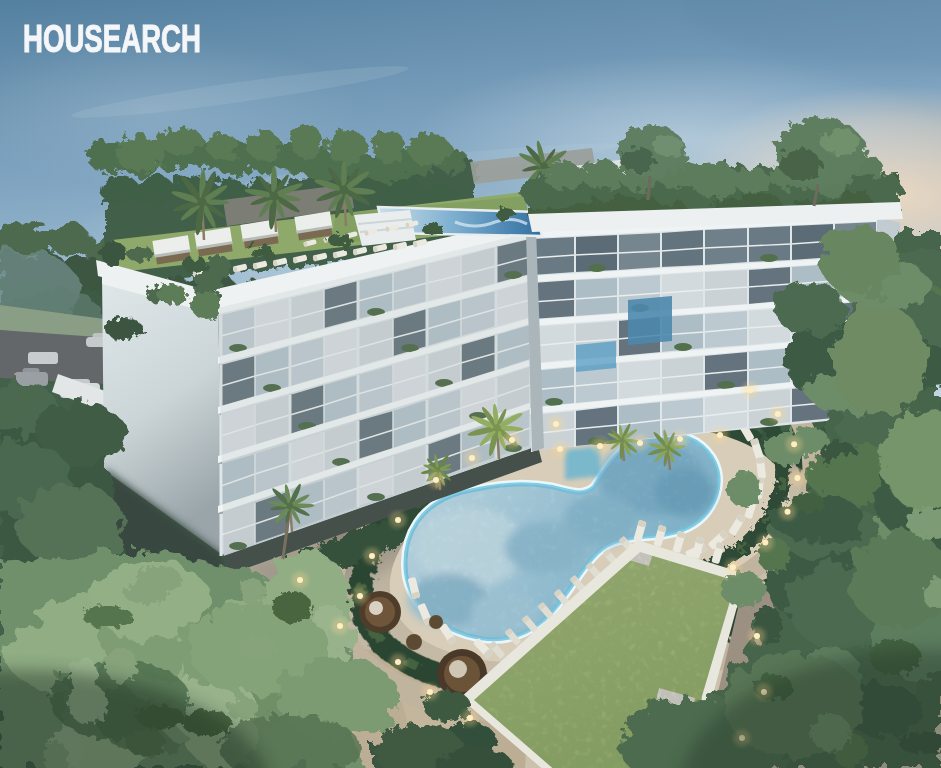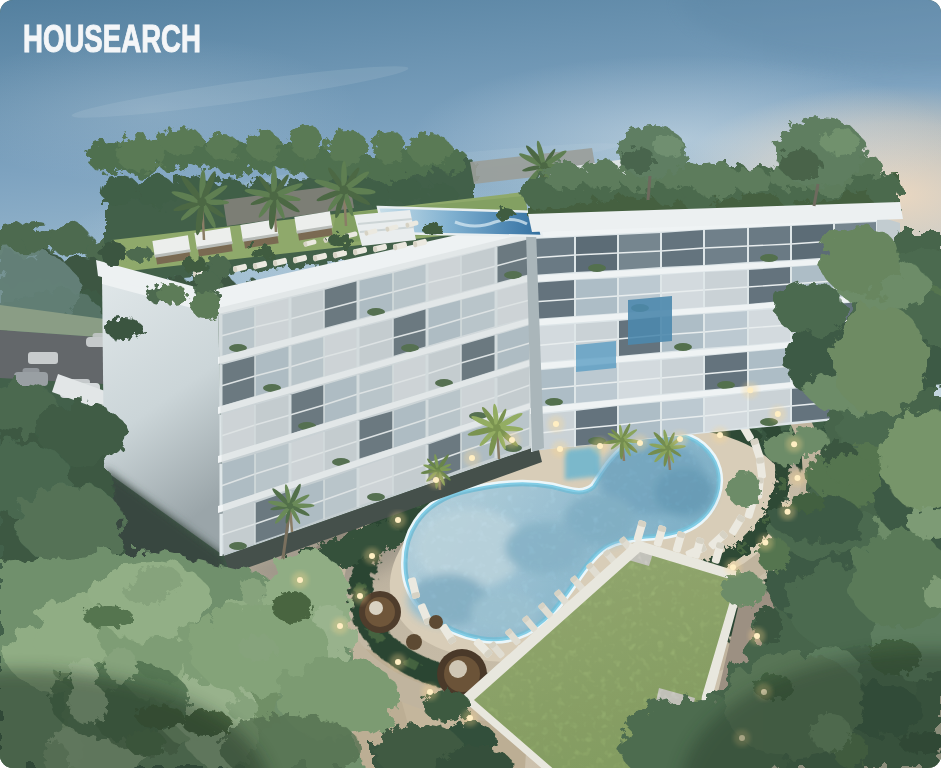--- a/index.html
+++ b/index.html
@@ -1,15 +1,15 @@
 <!DOCTYPE html>
 <html><head><meta charset="utf-8">
 <style>
 html,body{margin:0;padding:0;}
-#wrap{width:941px;height:768px;overflow:hidden;position:relative;background:#42604a;font-family:"Liberation Sans",sans-serif;border-radius:13px;}
+#wrap{width:941px;height:768px;overflow:hidden;position:relative;background:#42604a;font-family:"Liberation Sans",sans-serif;}
 </style></head>
 <body>
 <div id="wrap"><svg width="941" height="768" viewBox="0 0 941 768" xmlns="http://www.w3.org/2000/svg">
       <defs>
 <linearGradient id="sky" x1="0" y1="0" x2="0.22" y2="1">
  <stop offset="0" stop-color="#54809f"></stop>
  <stop offset="0.4" stop-color="#7ea3c0"></stop>
  <stop offset="0.75" stop-color="#a5c2d4"></stop>
  <stop offset="1" stop-color="#c3d5de"></stop>
 </linearGradient>

